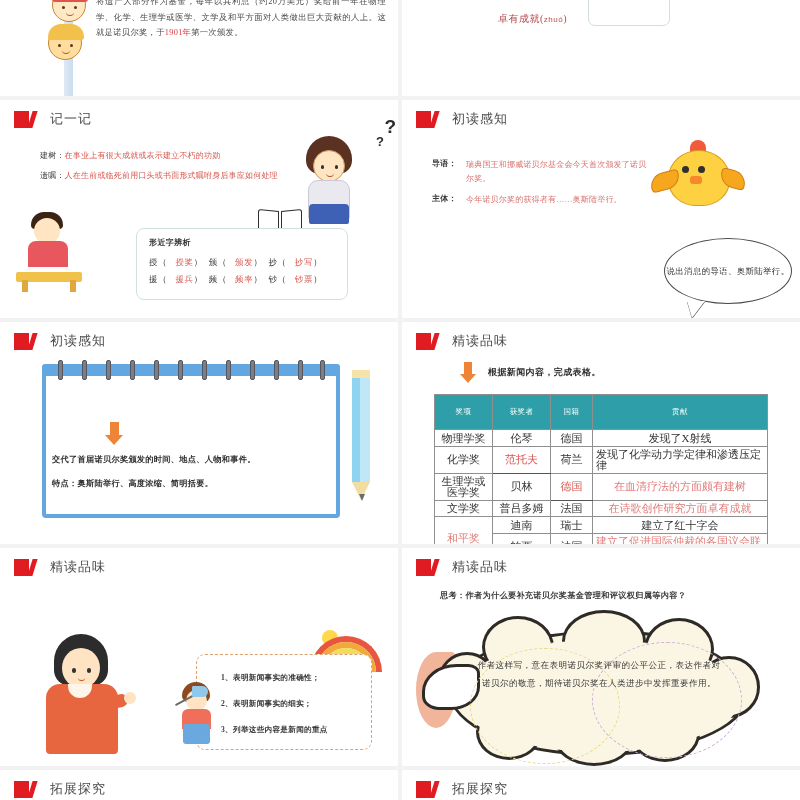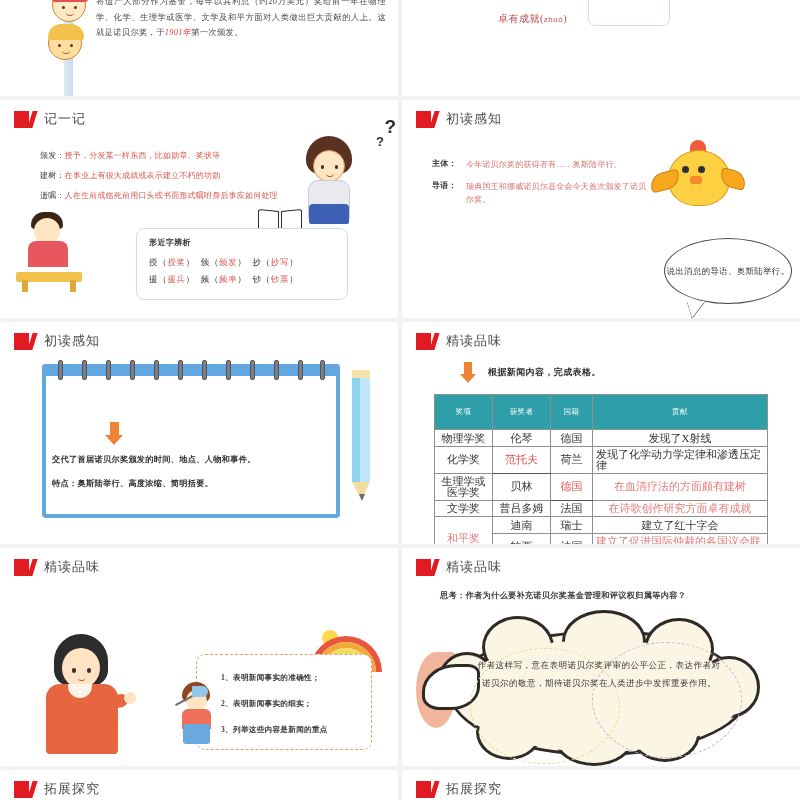--- a/index.html
+++ b/index.html
@@ -26,21 +26,21 @@
   .r0 { top: -38px;  height: 134px; }   
   .r1 { top: 100px; height: 218px; }
   .r2 { top: 322px; height: 222px; }
   .r3 { top: 548px; height: 218px; }
   .r4 { top: 770px; height: 60px; }     
 
   
   .sec-head {
     position: absolute;
     left: 14px; top: 10px;
-    display: flex; align-items: center; gap: 4px;
+    display: flex; align-items: center; gap: 10px;
   }
   .flag {
     display: inline-block;
     width: 26px; height: 17px;
     position: relative;
   }
   .flag .blk {
     position: absolute; left: 0; top: 0;
     width: 15px; height: 17px;
     background: #e11b22;
@@ -50,21 +50,21 @@
     width: 5px; height: 17px;
     background: #e11b22;
     transform: skewX(-17deg);
   }
   .sec-title {
     font-size: 13px;
     color: #4a4a4a;
     letter-spacing: 1px;
     font-family: "Liberation Serif", "DejaVu Serif", serif;
   }
-  .red { color: #e0393c; font-style: italic; }
+  .red { color: #e0393c; }
 
   
   .passage {
     position: absolute;
     left: 96px; top: 2px; right: 12px;
     font-size: 8.3px; line-height: 15.2px;
     color: #4a4a4a; text-align: justify;
     letter-spacing: .3px;
   }
   .kid-strip {
@@ -149,21 +149,21 @@
   .book-ic .pg.l { left: 0; border-radius: 3px 0 0 3px; transform: skewY(6deg); }
   .book-ic .pg.r { right: 0; border-radius: 0 3px 3px 0; transform: skewY(-6deg); }
 
   .xjz-box {
     position: absolute; left: 136px; top: 128px; width: 212px; height: 72px;
     border: 1px solid #cfe2e0; border-radius: 8px; background: #fff;
     padding: 8px 12px;
   }
   .xjz-box .ttl { font-size: 8px; color: #333; font-weight: bold; margin-bottom: 6px; letter-spacing: .4px;}
   .xjz-box .row { font-size: 8.4px; color: #333; line-height: 17px; letter-spacing: .8px; }
-  .xjz-box .row .w { color: #d7574f; }
+  .xjz-box .row .w { color: #d7574f; margin-left: 8px; }
 
   
   .dyn-lines { position: absolute; left: 30px; top: 58px; width: 215px; }
   .dyn-lines .row { display: flex; margin-bottom: 8px; }
   .dyn-lines .lab { font-size: 8px; color: #3b3b3b; font-weight: bold;
      flex: 0 0 34px; letter-spacing: .3px; }
   .dyn-lines .txt { font-size: 8px; color: #d7736f; line-height: 13.5px; letter-spacing: .2px; }
 
   .chick { position: absolute; right: 58px; top: 36px; width: 90px; height: 80px; }
   .ch-body { position: absolute; left: 16px; top: 14px; width: 62px; height: 56px;
@@ -396,21 +396,20 @@
   <div class="slide col-l r1">
     <div class="sec-head">
       <span class="flag">
           <span class="blk"></span>
           <span class="slash"></span>
         </span>
       <span class="sec-title">记一记</span>
     </div>
 
     <div class="jyj-lines">
-      <p><span>颁发</span><span>：</span><span class="ex">授予，分发某一样东西，比如勋章、奖状等</span></p>
       <p><span>建树</span><span>：</span><span class="ex">在事业上有很大成就或表示建立不朽的功勋</span></p>
       <p><span>遗嘱</span><span>：</span><span class="ex">人在生前或临死前用口头或书面形式嘱咐身后事应如何处理</span></p>
     </div>
 
     <div class="kid-think">
       <div class="kt-hair"></div>
       <div class="kt-face">
           <div class="kt-eye l"></div>
           <div class="kt-eye r"></div>
           <div class="kt-mouth"></div>
@@ -454,26 +453,26 @@
     <div class="sec-head">
       <span class="flag">
           <span class="blk"></span>
           <span class="slash"></span>
         </span>
       <span class="sec-title">初读感知</span>
     </div>
 
     <div class="dyn-lines">
       <div class="row">
+        <span class="lab">导语：</span>
+        <span class="txt">瑞典国王和挪威诺贝尔基金会今天首次颁发了诺贝尔奖。</span>
+      </div>
+      <div class="row">
         <span class="lab">主体：</span>
         <span class="txt">今年诺贝尔奖的获得者有……奥斯陆举行。</span>
-      </div>
-      <div class="row">
-        <span class="lab">导语：</span>
-        <span class="txt">瑞典国王和挪威诺贝尔基金会今天首次颁发了诺贝尔奖。</span>
       </div>
     </div>
 
     <div class="chick">
       <div class="ch-comb"></div>
       <div class="ch-body"></div>
       <div class="ch-wing"></div>
         <div class="ch-wing2"></div>
       <div class="ch-eye l"></div>
         <div class="ch-eye r"></div>

